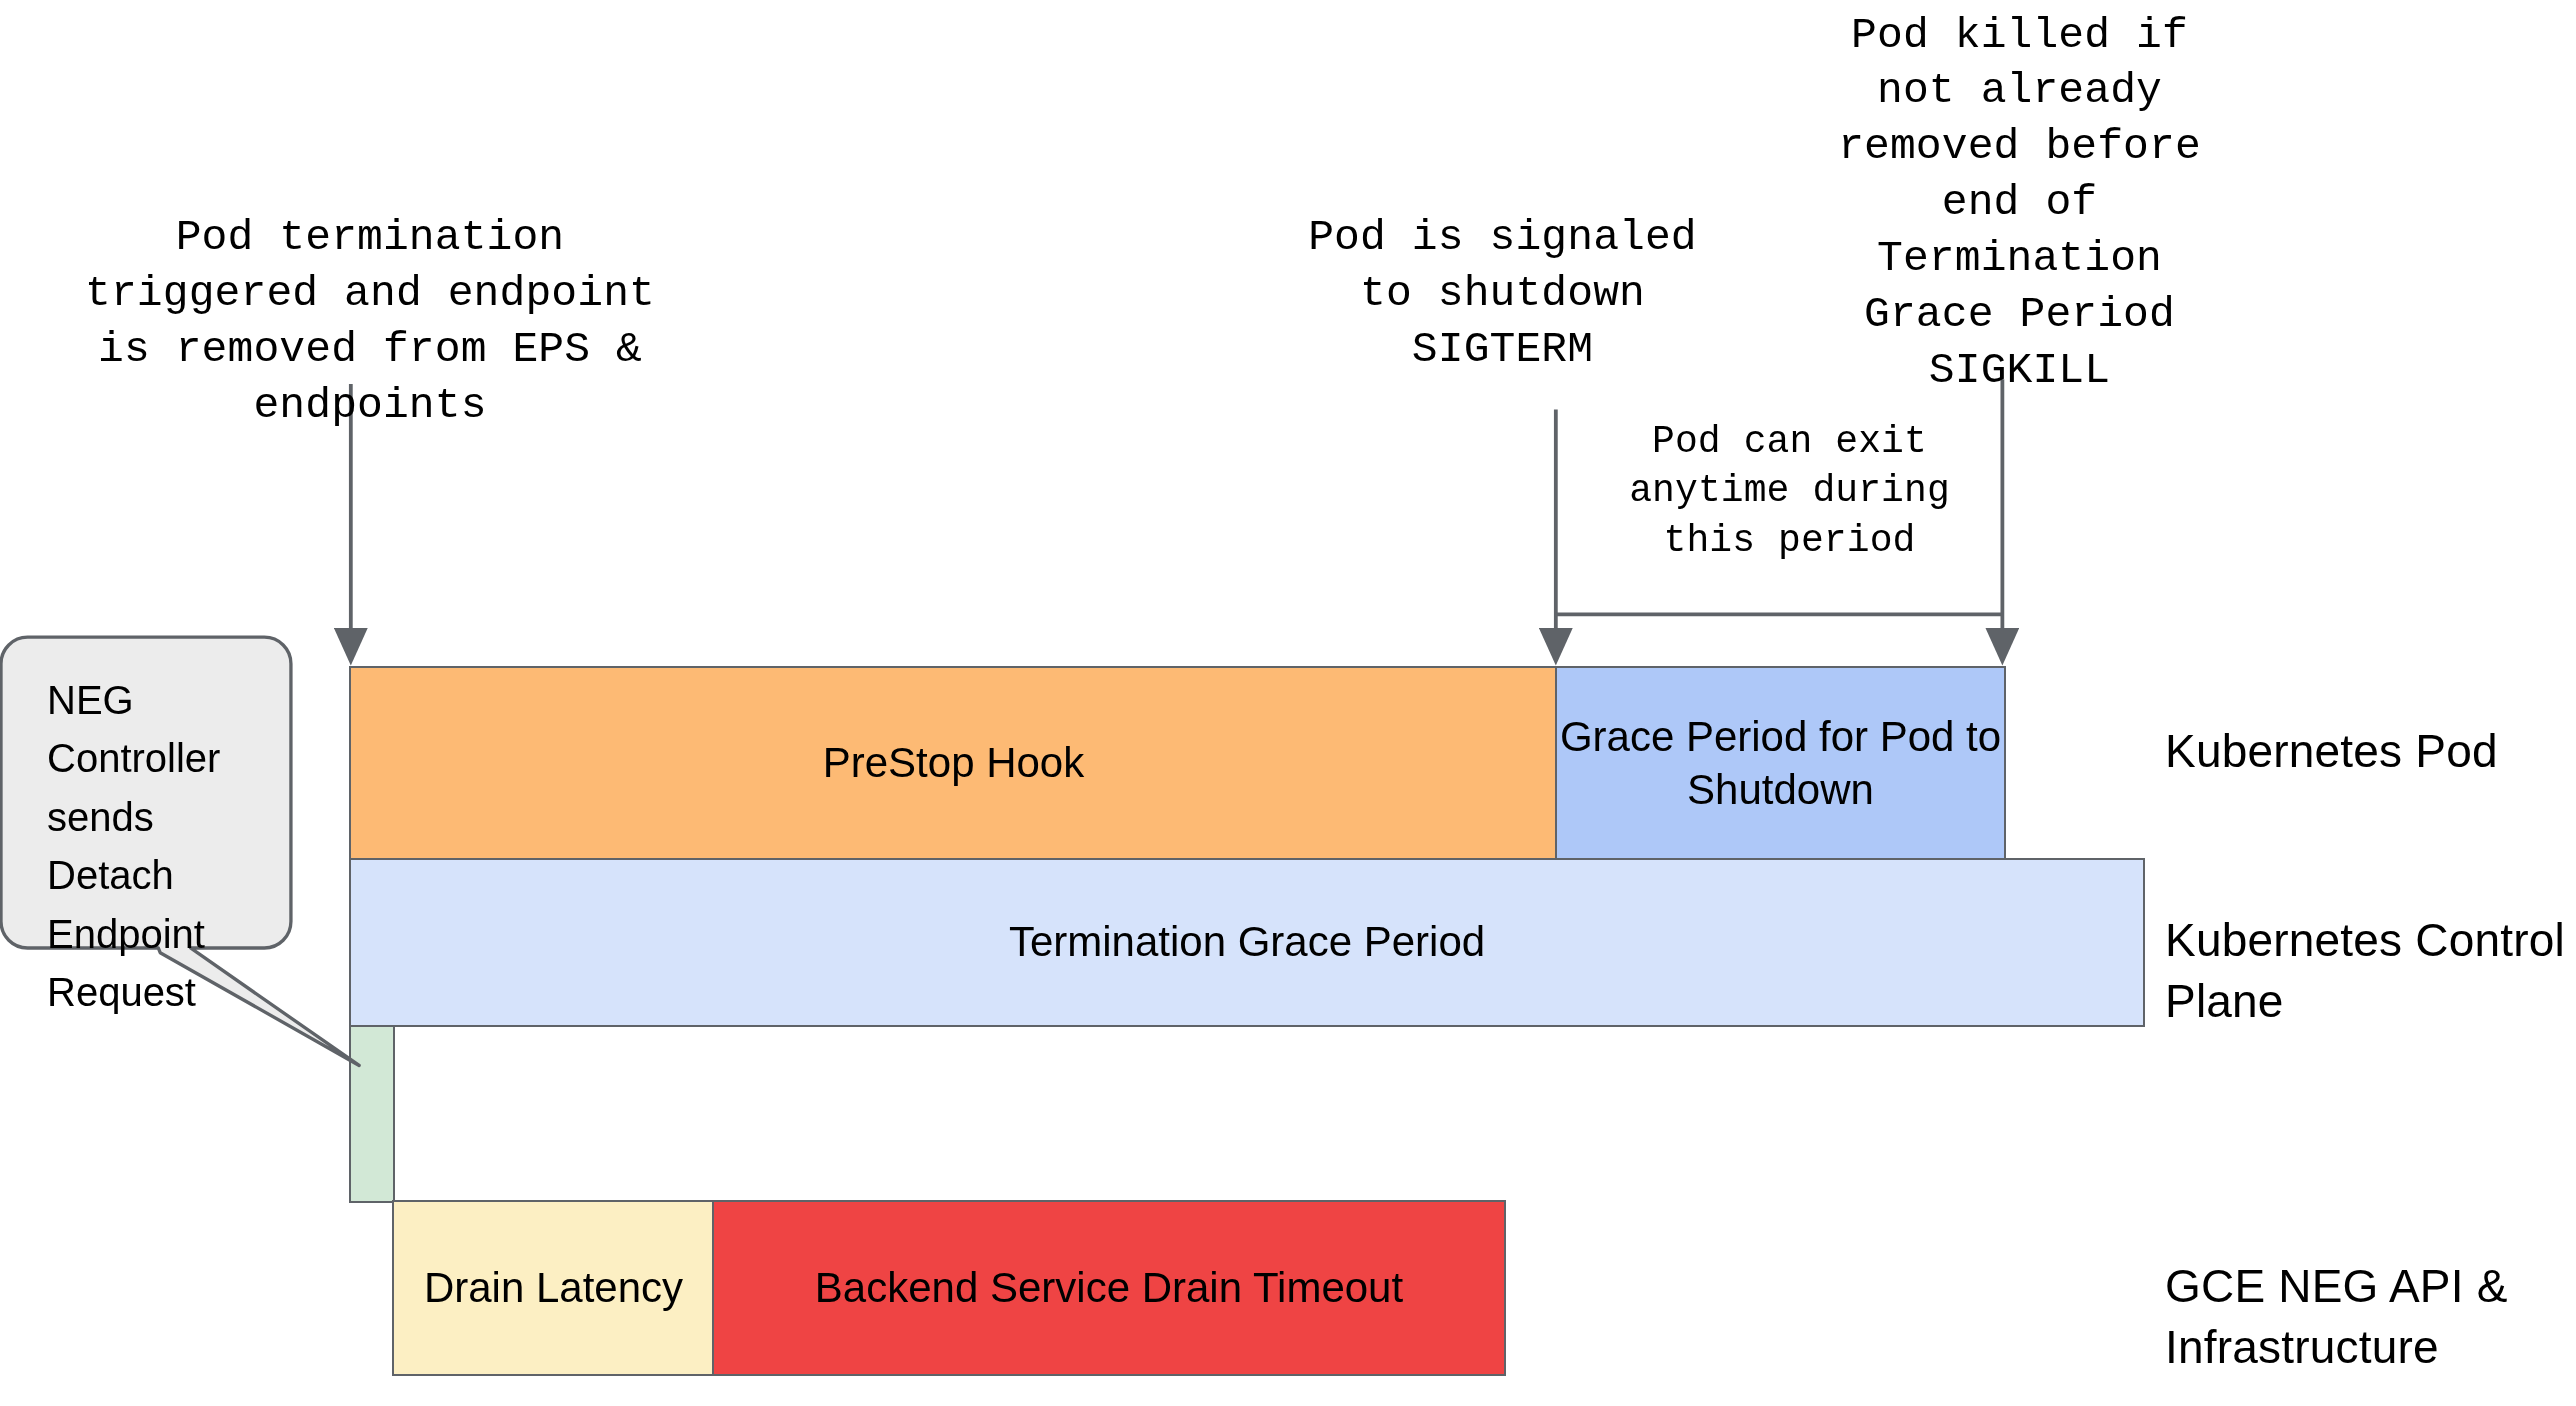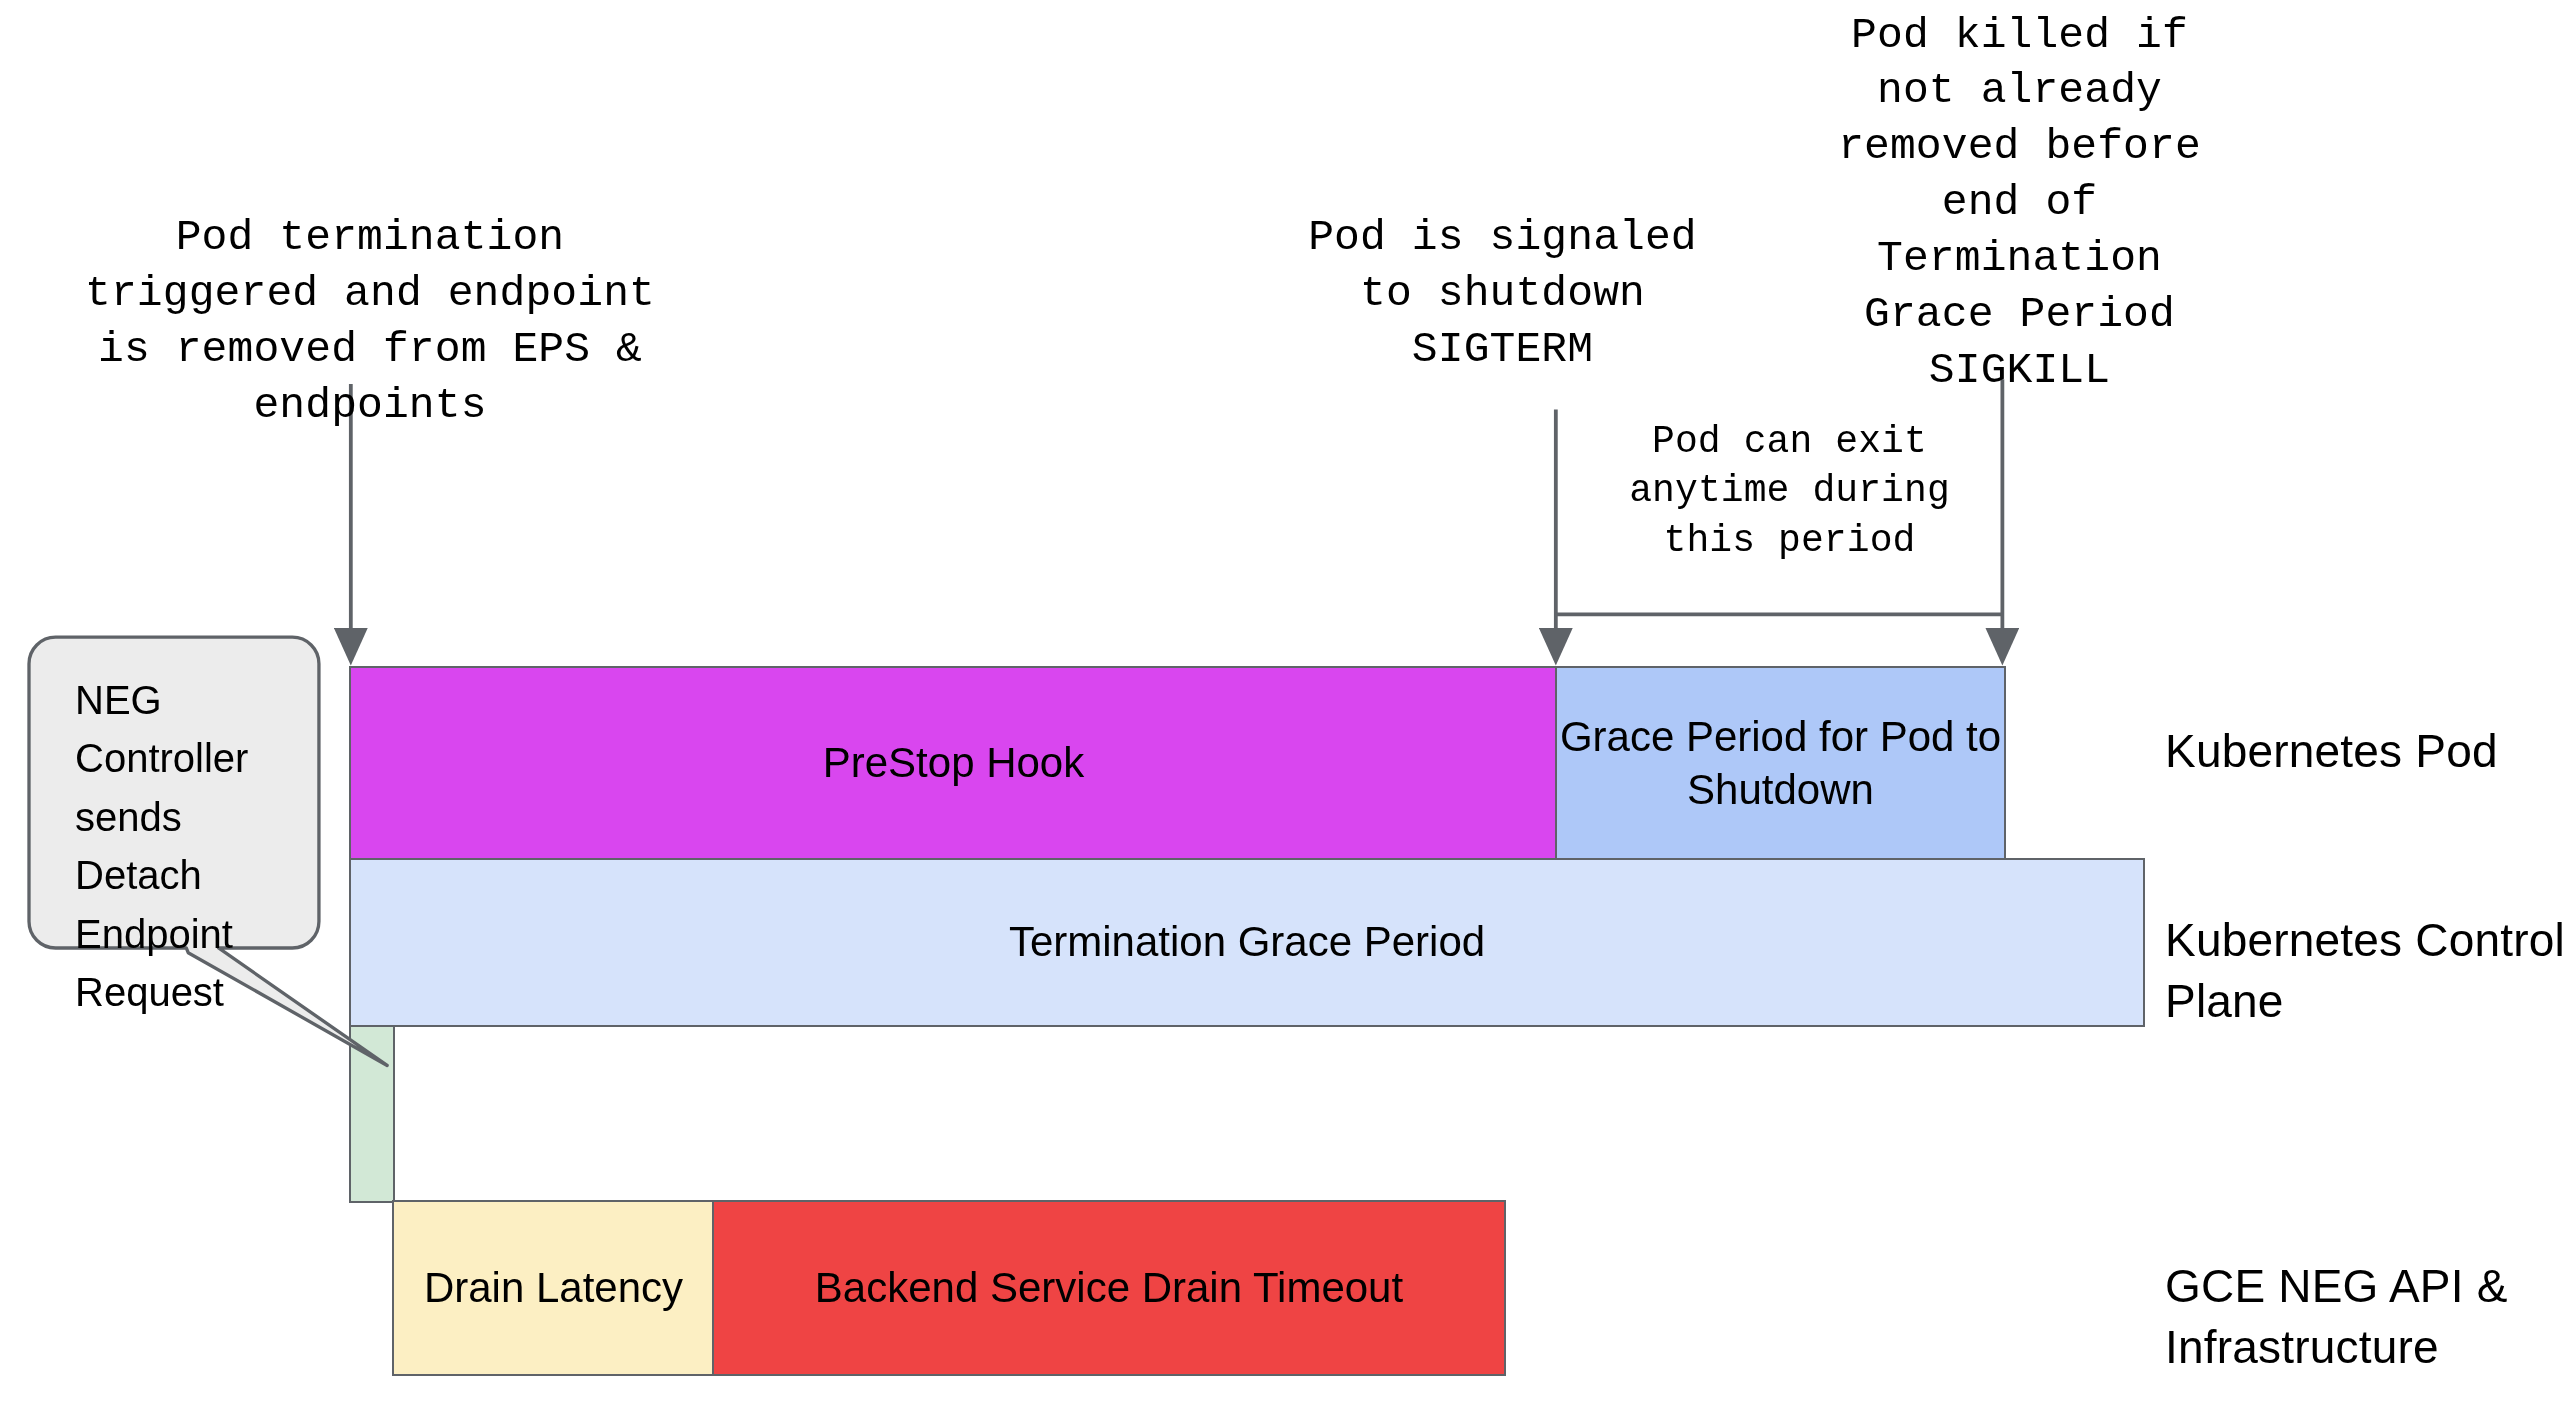--- a/index.html
+++ b/index.html
@@ -16,42 +16,42 @@
   .note-b{left:1289px;top:210px;  width:427px; font-size:43px;}
   .note-c{left:1806px;top:7.6px;    width:427px; font-size:43px;}
   .note-d{left:1581px;top:417px;  width:417px; font-size:38px;}
 
   
   .bar{position:absolute;box-sizing:border-box;border:2.8px solid #5f6368;
        display:flex;align-items:center;justify-content:center;text-align:center;
        line-height:1.25;color:#000;}
 
   .bar-prestop   {left:349px; top:666px;  width:1209px; height:195px;
-                  background:#d946ef; font-size:42px;}
+                  background:#fdba74; font-size:42px;}
   .bar-grace     {left:1555px;top:666px;  width:451px;  height:195px;
                   background:#aec8f8; font-size:42px;}
   .bar-tgp       {left:349px; top:858px;  width:1796px; height:169px;
                   background:#d6e3fb; font-size:42px;}
   .bar-neg       {left:349px; top:1025px; width:46px;   height:178px;
                   background:#d2e8d6;}
   .bar-drain-lat {left:392px; top:1200px; width:323px;  height:176px;
                   background:#fcefc3; font-size:42px;}
   .bar-bsdt      {left:712px; top:1200px; width:794px;  height:176px;
                   background:#ef4444; font-size:42px;}
 
   
   .lane-label{position:absolute;font-size:46px;line-height:1.32;color:#000;
               letter-spacing:0.2px;}
   .lane-1{left:2165px;top:721px; width:408px;}
   .lane-2{left:2165px;top:882px; width:408px;margin-top:28px;}
   .lane-3{left:2165px;top:1090px;width:408px;}
   .lane-4{left:2165px;top:1256px;width:408px;}
 
   
-  .bubble{position:absolute;left:29px;top:637px;width:290px;height:398px;}
+  .bubble{position:absolute;left:1px;top:637px;width:290px;height:398px;}
   .bubble svg{position:absolute;left:0;top:0;overflow:visible;}
   .bubble-text{position:absolute;left:46px;top:34px;width:237px;
                font-size:40px;line-height:1.46;color:#000;}
 
   
   #wires{position:absolute;left:0;top:0;width:2576px;height:1406px;
          pointer-events:none;}
 </style>
 </head>
 <body>

